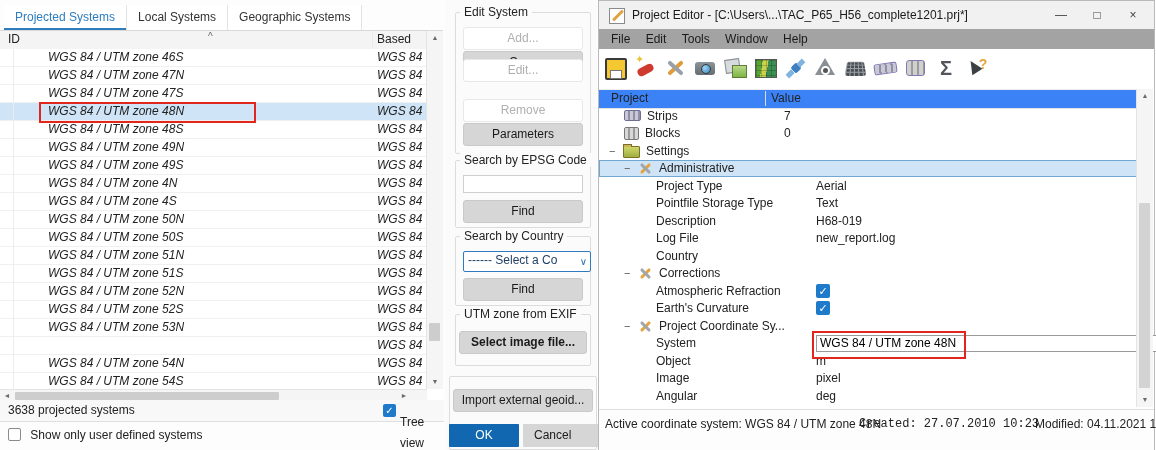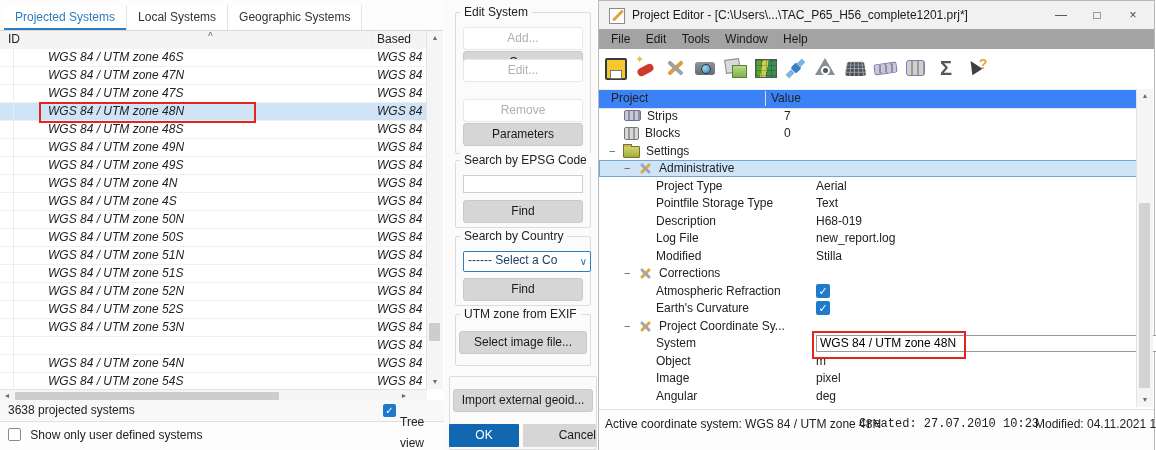--- a/index.html
+++ b/index.html
@@ -47,21 +47,21 @@
   .gbtn{position:absolute;left:7px;width:118px;height:21px;text-align:center;line-height:20px;
     background:#fff;color:#b0b0b0;border:1px solid #e8e8e8;border-radius:3px;cursor:default;}
   .gbtn.on{background:#d6d6d6;color:#1a1a1a;border-color:#c9c9c9;}
   .g-input{position:absolute;left:7px;width:112px;height:16px;border:1px solid #cfcfcf;background:#fff;font:inherit;padding:0 3px;}
   .g-select{position:absolute;left:7px;width:118px;height:19px;border:1px solid var(--accent_blue);border-radius:2px;
     background:#fff;color:#1f3f66;line-height:17px;padding:0 4px;white-space:nowrap;overflow:hidden;}
   .g-select .chev{position:absolute;right:3px;top:1px;color:#2a6fae;font-size:10px;}
   .okbtn{position:absolute;left:4px;top:424px;width:70px;height:23px;background:var(--ok_button);color:#fff;
     text-align:center;line-height:23px;border-radius:1px;}
   .cancelbtn{position:absolute;left:78px;top:424px;width:73px;height:23px;background:#d6d6d6;color:#1a1a1a;
-    text-align:right;line-height:23px;border-radius:1px;}
+    text-align:left;line-height:23px;border-radius:1px;padding-left:11px;}
   
   .pe-window{position:absolute;left:598px;top:0;width:557px;height:450px;background:#fff;border:1px solid #b9b9b9;box-sizing:border-box;}
   .titlebar{position:absolute;left:0;top:0;width:100%;height:28px;background:#f1f1f1;line-height:28px;}
   .title-icon{position:absolute;left:10px;top:7px;width:14px;height:14px;background:#fff;border:1px solid #8a8a8a;}
   .title-icon::after{content:"";position:absolute;left:1px;top:5px;width:14px;height:3px;background:#e0a23c;transform:rotate(-45deg);border-radius:1px;}
   .title-text{position:absolute;left:33px;top:0;white-space:nowrap;color:#1a1a1a;}
   .winctl{position:absolute;top:0;width:34px;height:28px;text-align:center;color:#444;}
   .winctl.min{right:76px;} .winctl.max{right:40px;} .winctl.close{right:4px;}
   .menubar{position:absolute;left:0;top:28px;width:100%;height:20px;background:#a3a3a3;line-height:20px;}
   .menu-item{display:inline-block;margin-left:12px;color:#1a1a1a;}
@@ -333,21 +333,21 @@
       <span class="legend">Search by Country</span>
       <div class="g-select" style="top:14px;">
         <span>------ Select a Co</span>
         <span class="chev">∨</span>
       </div>
       <div class="gbtn on" style="top:41px;">Find</div>
     </div>
 
     <div class="group" style="top:314px;height:50px;">
       <span class="legend">UTM zone from EXIF</span>
-      <div class="gbtn on" style="top:16px;left:3px;width:126px;">Select image file...</div>
+      <div class="gbtn on" style="top:16px;left:3px;width:126px;font-weight:bold;">Select image file...</div>
     </div>
 
     <div class="group" style="top:376px;left:4px;width:146px;height:72px;">
       <div class="gbtn on" style="top:12px;left:3px;width:138px;">Import external geoid...</div>
     </div>
 
     <div class="okbtn">OK</div>
     <div class="cancelbtn">Cancel</div>
   </div>
 
@@ -530,25 +530,21 @@
           </div>
           <div class="valuewrap">
             <span class="tv-text">new_report.log</span>
 
           </div>
         </div>
 
         <div class="trow" data-indent="3">
           <div class="labelwrap">
 
-            <span>Modified</span>
-          </div>
-          <div class="valuewrap">
-            <span class="tv-text">Stilla</span>
-
+            <span>Country</span>
           </div>
         </div>
 
         <div class="trow" data-indent="2">
           <div class="labelwrap">
             <span class="expander">−</span>
             <span class="ticon" data-ticon="wrench-icon"></span>
             <span>Corrections</span>
           </div>
           <div class="valuewrap">

